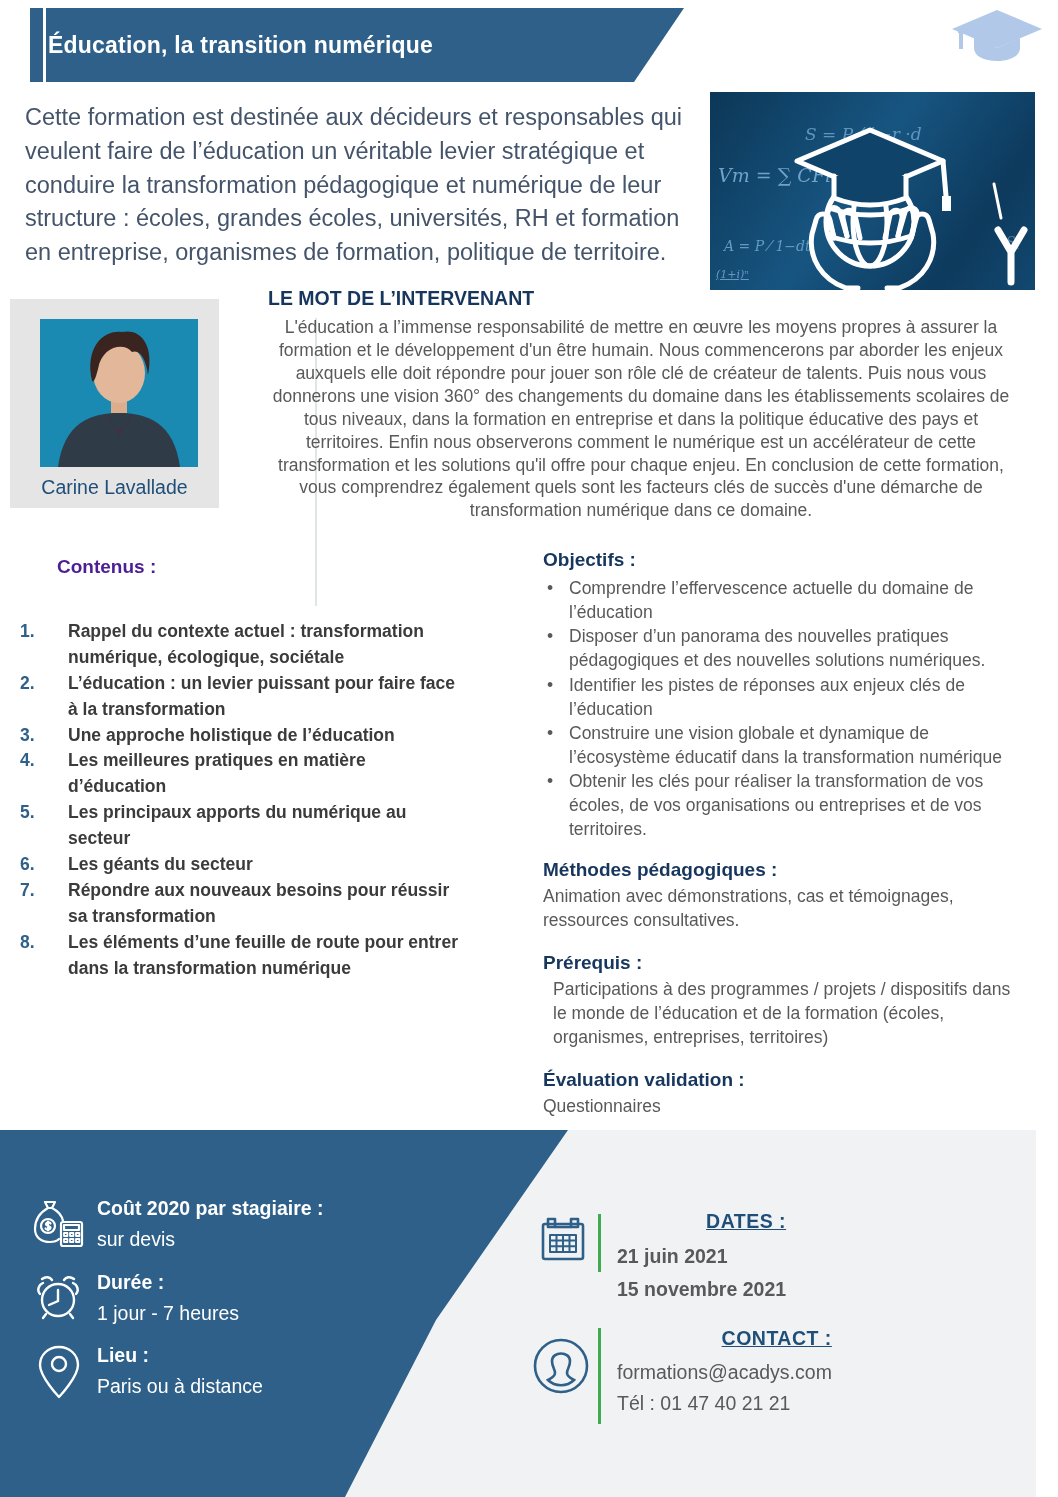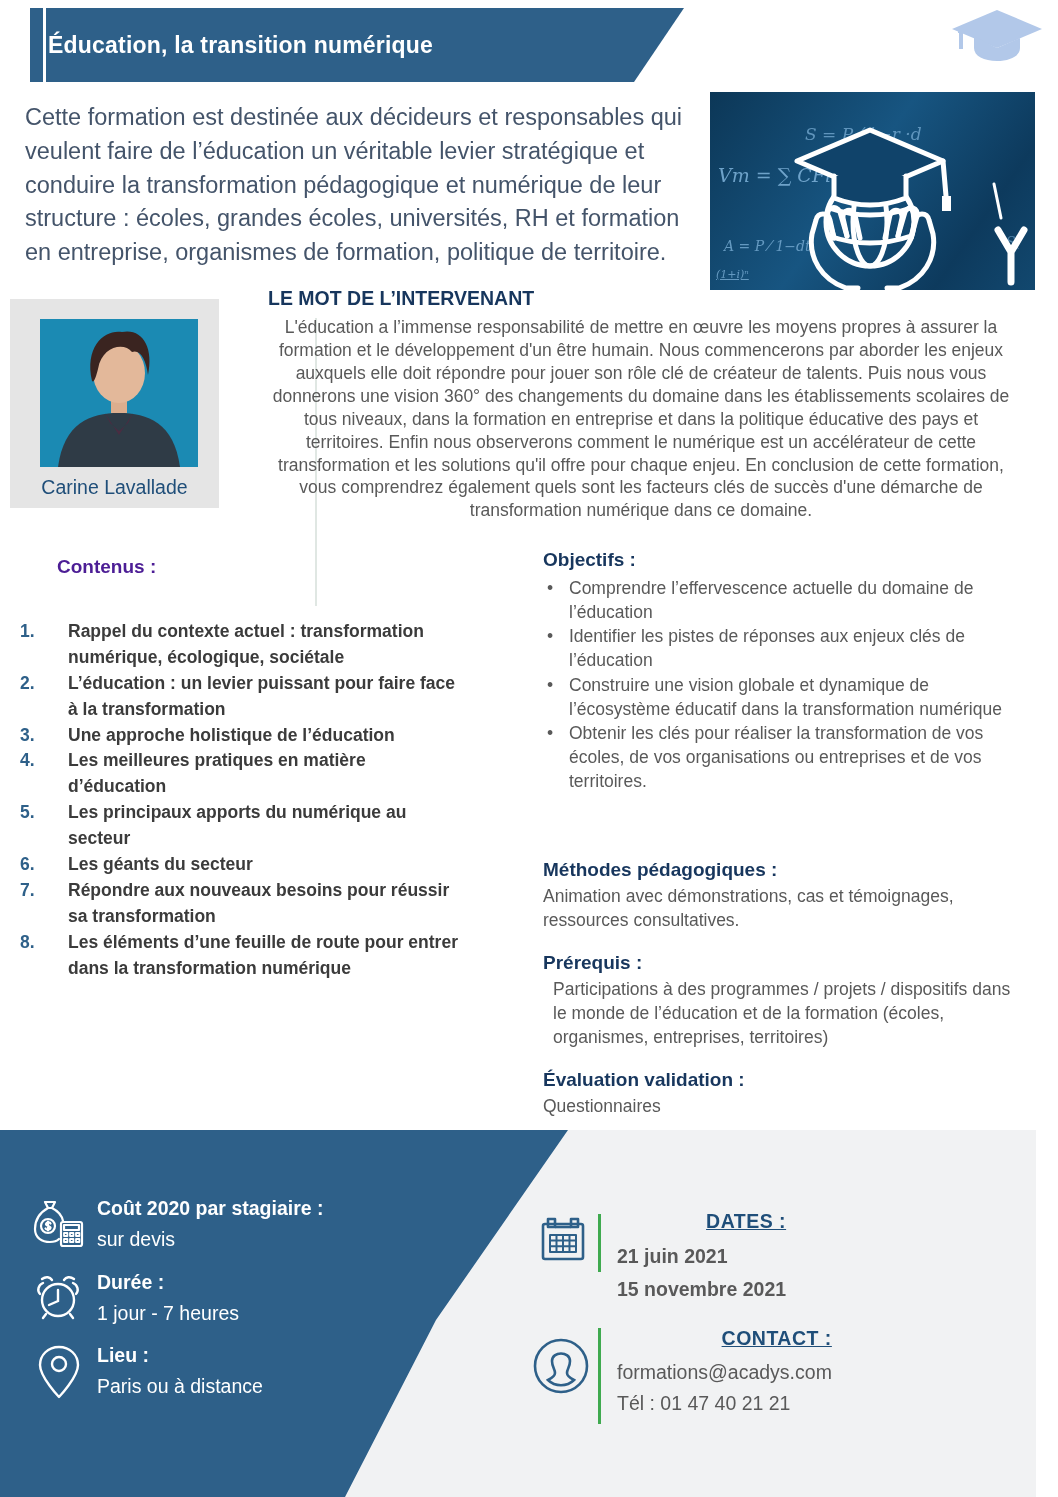--- a/index.html
+++ b/index.html
@@ -191,20 +191,21 @@
     <div class="contents-item">
       <span class="num">8.</span>
       <span>Les éléments d’une feuille de route pour entrer dans la transformation numérique</span>
       </div>
   </div>
 
   <div class="right-col">
     <div class="rc-heading obj-heading">Objectifs :</div>
     <div class="obj-list">
       <div class="obj-item">Comprendre l’effervescence actuelle du domaine de l’éducation</div>
+      <div class="obj-item">Disposer d’un panorama des nouvelles pratiques pédagogiques et des nouvelles solutions numériques.</div>
       <div class="obj-item">Identifier les pistes de réponses aux enjeux clés de l’éducation</div>
       <div class="obj-item">Construire une vision globale et dynamique de l’écosystème éducatif dans la transformation numérique</div>
       <div class="obj-item">Obtenir les clés pour réaliser la transformation de vos écoles, de vos organisations ou entreprises et de vos territoires.</div>
     </div>
     <div class="rc-heading methods-heading">Méthodes pédagogiques :</div>
     <div class="rc-text methods-text">Animation avec démonstrations, cas et témoignages, ressources consultatives.</div>
     <div class="rc-heading prereq-heading">Prérequis :</div>
     <div class="rc-text prereq-text">Participations à des programmes / projets / dispositifs dans le monde de l’éducation et de la formation (écoles, organismes, entreprises, territoires)</div>
     <div class="rc-heading eval-heading">Évaluation validation :</div>
     <div class="rc-text eval-text">Questionnaires</div>

